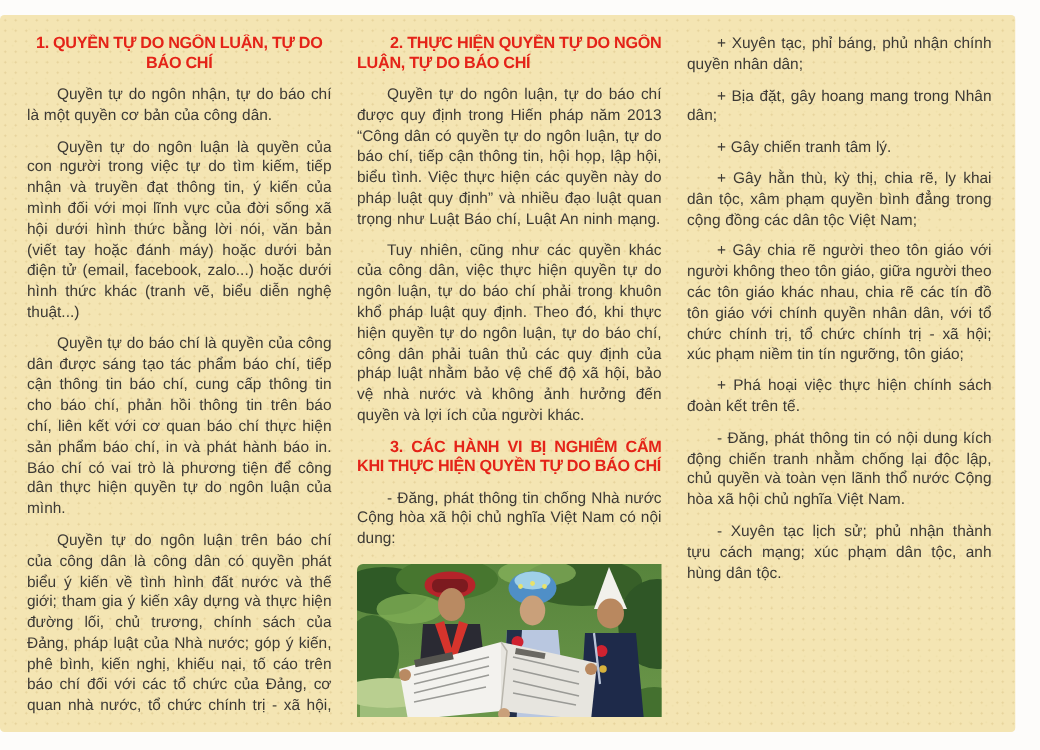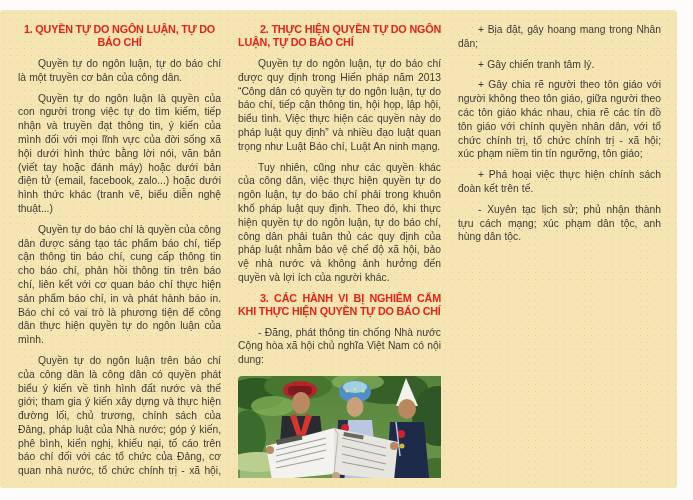--- a/index.html
+++ b/index.html
@@ -36,21 +36,21 @@
   .photo-wrap{margin-top:2px;}
   .photo-wrap svg{display:block;border-radius:4px;}
 </style>
 </head>
 <body>
 
 <div class="page">
 
   <div class="col">
     <h2 class="heading center">1. QUYỀN TỰ DO NGÔN LUẬN, TỰ DO BÁO CHÍ</h2>
-    <p class="body">Quyền tự do ngôn luận, tự do báo chí là một truyền cơ bản của công dân.</p>
+    <p class="body">Quyền tự do ngôn nhận, tự do báo chí là một quyền cơ bản của công dân.</p>
     <p class="body">Quyền tự do ngôn luận là quyền của con người trong việc tự do tìm kiếm, tiếp nhận và truyền đạt thông tin, ý kiến của mình đối với mọi lĩnh vực của đời sống xã hội dưới hình thức bằng lời nói, văn bản (viết tay hoặc đánh máy) hoặc dưới bản điện tử (email, facebook, zalo...) hoặc dưới hình thức khác (tranh vẽ, biểu diễn nghệ thuật...)</p>
     <p class="body">Quyền tự do báo chí là quyền của công dân được sáng tạo tác phẩm báo chí, tiếp cận thông tin báo chí, cung cấp thông tin cho báo chí, phản hồi thông tin trên báo chí, liên kết với cơ quan báo chí thực hiện sản phẩm báo chí, in và phát hành báo in. Báo chí có vai trò là phương tiện để công dân thực hiện quyền tự do ngôn luận của mình.</p>
     <p class="body">Quyền tự do ngôn luận trên báo chí của công dân là công dân có quyền phát biểu ý kiến về tình hình đất nước và thế giới; tham gia ý kiến xây dựng và thực hiện đường lối, chủ trương, chính sách của Đảng, pháp luật của Nhà nước; góp ý kiến, phê bình, kiến nghị, khiếu nại, tố cáo trên báo chí đối với các tổ chức của Đảng, cơ quan nhà nước, tổ chức chính trị - xã hội, tổ chức chính trị xã hội - nghề nghiệp, tổ chức xã hội, tổ chức xã hội - nghề nghiệp và các tổ chức, cá nhân khác (Điều 11 Luật Báo chí năm 2016).</p>
   </div>
 
   <div class="col">
     <h2 class="heading">2. THỰC HIỆN QUYỀN TỰ DO NGÔN LUẬN, TỰ DO BÁO CHÍ</h2>
     <p class="body">Quyền tự do ngôn luận, tự do báo chí được quy định trong Hiến pháp năm 2013 “Công dân có quyền tự do ngôn luận, tự do báo chí, tiếp cận thông tin, hội họp, lập hội, biểu tình. Việc thực hiện các quyền này do pháp luật quy định” và nhiều đạo luật quan trọng như Luật Báo chí, Luật An ninh mạng.</p>
     <p class="body">Tuy nhiên, cũng như các quyền khác của công dân, việc thực hiện quyền tự do ngôn luận, tự do báo chí phải trong khuôn khổ pháp luật quy định. Theo đó, khi thực hiện quyền tự do ngôn luận, tự do báo chí, công dân phải tuân thủ các quy định của pháp luật nhằm bảo vệ chế độ xã hội, bảo vệ nhà nước và không ảnh hưởng đến quyền và lợi ích của người khác.</p>
     <h2 class="heading">3. CÁC HÀNH VI BỊ NGHIÊM CẤM KHI THỰC HIỆN QUYỀN TỰ DO BÁO CHÍ</h2>
@@ -120,21 +120,24 @@
         <rect x="106" y="56" width="20" height="4" fill="#6a6862" transform="rotate(10 106 56)"></rect>
 
         <circle cx="32" cy="74" r="4" fill="#b98a62"></circle>
         <circle cx="156" cy="70" r="4" fill="#b9885f"></circle>
         <circle cx="98" cy="100" r="4" fill="#c9a07a"></circle>
       </svg>
     </div>
   </div>
 
   <div class="col">
+    <p class="body">+ Xuyên tạc, phỉ báng, phủ nhận chính quyền nhân dân;</p>
     <p class="body">+ Bịa đặt, gây hoang mang trong Nhân dân;</p>
     <p class="body">+ Gây chiến tranh tâm lý.</p>
+    <p class="body">+ Gây hằn thù, kỳ thị, chia rẽ, ly khai dân tộc, xâm phạm quyền bình đẳng trong cộng đồng các dân tộc Việt Nam;</p>
     <p class="body">+ Gây chia rẽ người theo tôn giáo với người không theo tôn giáo, giữa người theo các tôn giáo khác nhau, chia rẽ các tín đồ tôn giáo với chính quyền nhân dân, với tổ chức chính trị, tổ chức chính trị - xã hội; xúc phạm niềm tin tín ngưỡng, tôn giáo;</p>
     <p class="body">+ Phá hoại việc thực hiện chính sách đoàn kết trên tế.</p>
+    <p class="body">- Đăng, phát thông tin có nội dung kích động chiến tranh nhằm chống lại độc lập, chủ quyền và toàn vẹn lãnh thổ nước Cộng hòa xã hội chủ nghĩa Việt Nam.</p>
     <p class="body">- Xuyên tạc lịch sử; phủ nhận thành tựu cách mạng; xúc phạm dân tộc, anh hùng dân tộc.</p>
 
   </div>
 
 </div>
 
 </body></html>

